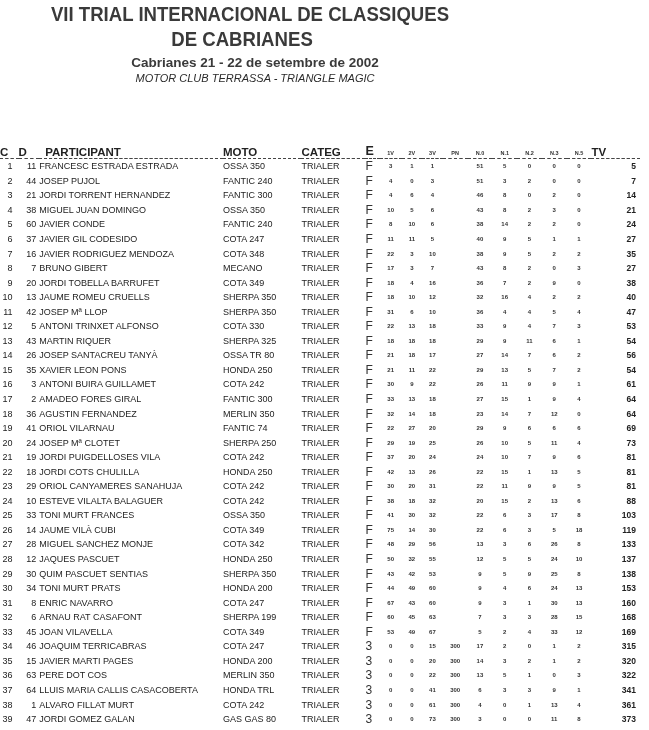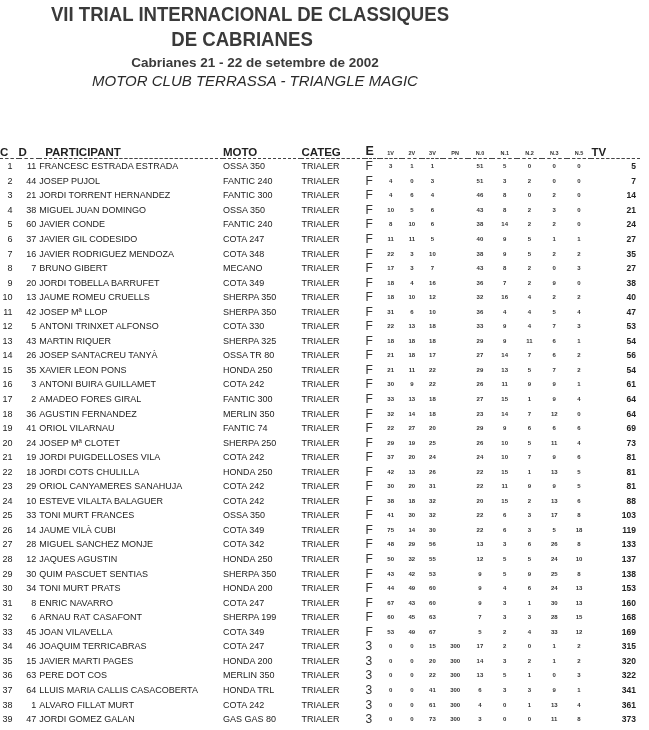--- a/index.html
+++ b/index.html
@@ -7,21 +7,21 @@
       width: 649px; height: 730px; overflow: hidden; position: relative;
       font-family: "Liberation Sans", "DejaVu Sans", sans-serif; color: #1a1a1a;
     }
     .title {
       position: absolute; left: 0; width: 500px; text-align: center;
       font-weight: bold; color: #3a3a3a;
     }
     #t1 { top: 3px; font-size: 20px; letter-spacing: 0px; transform: scaleX(0.93); transform-origin: 250px 0; }
     #t2 { top: 28px; font-size: 20px; transform: scaleX(0.93); transform-origin: 250px 0; left: -8px; }
     #t3 { top: 55px; font-size: 13.5px; left: 0px; width: 510px; }
-    #t4 { top: 72px; font-size: 15px; font-style: italic; font-weight: normal; color: #2a2a2a; left: 0px; width: 510px; }
+    #t4 { top: 72px; font-size: 11px; font-style: italic; font-weight: normal; color: #2a2a2a; left: 0px; width: 510px; }
 
     table.results {
       position: absolute; left: 0; top: 143px; border-collapse: collapse;
       table-layout: fixed; width: 640px;
     }
     table.results th, table.results td { padding: 0; white-space: nowrap; overflow: hidden; }
     table.results thead th {
       font-weight: bold; font-size: 11.5px; text-align: left; height: 13px;
       border-bottom: 1px dashed #444; color: #222; vertical-align: bottom;
     }
@@ -567,21 +567,21 @@
         <td class="num">13</td>
         <td class="num">3</td>
         <td class="num">6</td>
         <td class="num">26</td>
         <td class="num">8</td>
         <td class="tv">133</td>
       </tr>
       <tr>
         <td class="c">28</td>
         <td class="d">12</td>
-        <td style="padding-left: 0px;">JAQUES AGUSTIN</td>
+        <td style="padding-left: 0px;">JAQUES PASCUET</td>
         <td>HONDA 250</td>
         <td>TRIALER</td>
         <td class="e">F</td>
         <td class="num">50</td>
         <td class="num">32</td>
         <td class="num">55</td>
         <td class="num"></td>
         <td class="num">12</td>
         <td class="num">5</td>
         <td class="num">5</td>

